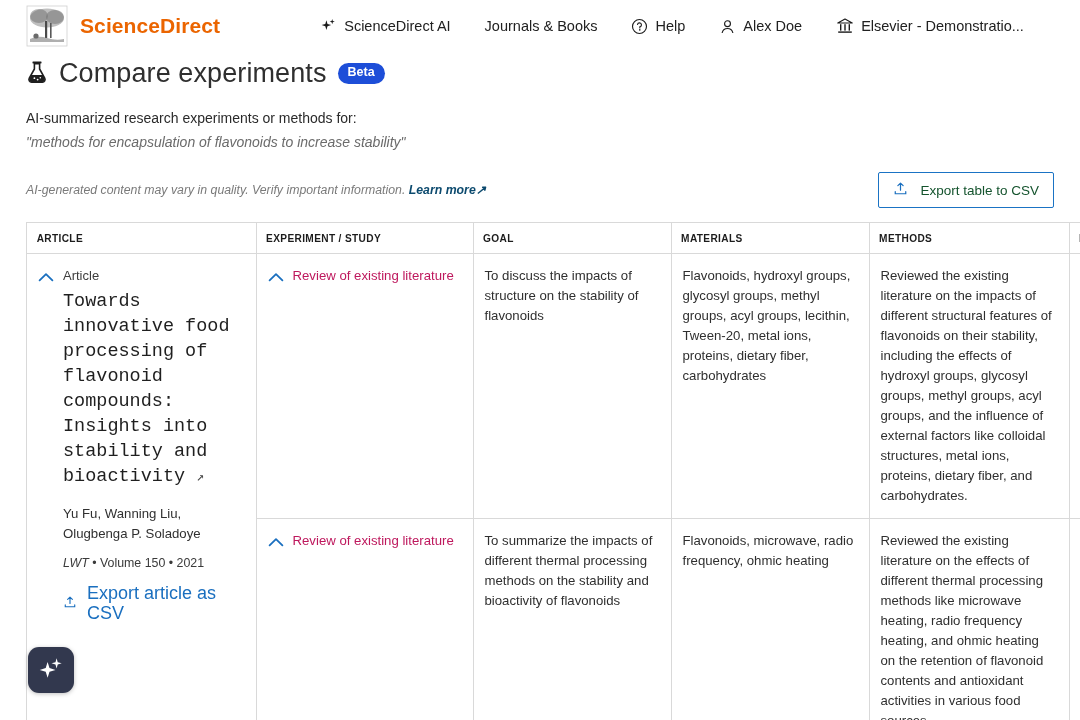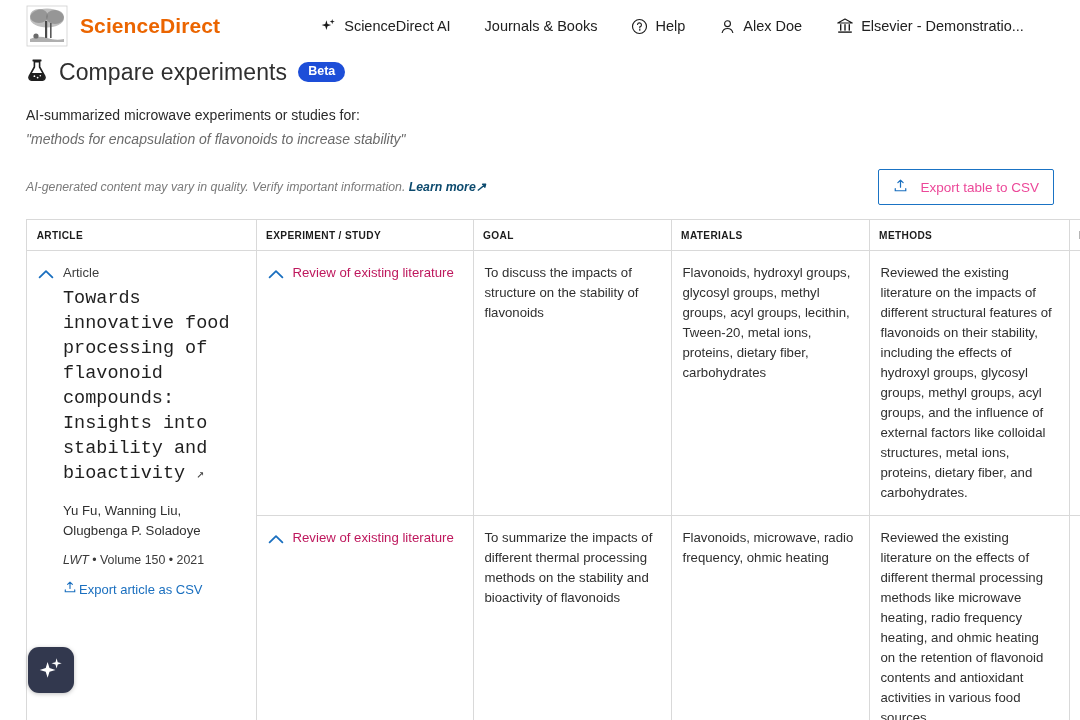--- a/index.html
+++ b/index.html
@@ -49,21 +49,21 @@
   .nav-item .ic { display: flex; align-items: center; }
 
   
   .page-head { padding: 6px 26px 0 26px; }
   .title-row {
     display: flex;
     align-items: center;
     gap: 11px;
   }
   .page-title {
-    font-size: 23px;
+    font-size: 27px;
     font-weight: 400;
     color: #2f2f2f;
     letter-spacing: .1px;
   }
   .beta-badge {
     background: #1d4ed8;
     color: #ffffff;
     font-size: 12.5px;
     font-weight: 700;
     border-radius: 11px;
@@ -99,21 +99,21 @@
     font-style: italic;
     font-weight: 700;
     color: #0c4a6e;
     cursor: pointer;
   }
   .export-btn {
     display: inline-flex;
     align-items: center;
     gap: 12px;
     border: 1px solid #1a73c4;
-    color: #ec4899;
+    color: #14532d;
     background: #ffffff;
     font-size: 13.5px;
     padding: 8px 14px;
     border-radius: 2px;
     cursor: pointer;
     white-space: nowrap;
   }
 
   
   .table-wrap {
@@ -186,23 +186,23 @@
   .art-source {
     font-size: 12.4px;
     color: #3a3a3a;
     margin-top: 9px;
   }
   .art-source em { font-style: italic; }
   .art-export {
     margin-top: 10px;
     display: inline-flex;
     align-items: center;
-    gap: 2px;
+    gap: 10px;
     color: #1a6fbf;
-    font-size: 13px;
+    font-size: 18px;
     cursor: pointer;
   }
   .exp-label { font-size: 13.2px; color: #be185d; line-height: 19px; }
 
   .row1 td { height: 229px; }
   .row2 td { height: 262px; }
 
   
   .ai-fab {
     position: absolute;
@@ -299,21 +299,21 @@
         <path d="M5.1 15.0 L16.9 15.0 L18.4 18.2 a2.6 2.6 0 0 1 -2.3 3.9 l-10.2 0 a2.6 2.6 0 0 1 -2.3 -3.9 Z" fill="#1f1f1f"></path>
         <circle cx="8.4" cy="18.2" r=".9" fill="#ffffff"></circle>
         <circle cx="11.6" cy="19.6" r=".9" fill="#ffffff"></circle>
         <circle cx="14.3" cy="17.7" r=".8" fill="#ffffff"></circle>
       </svg>
     </span>
     <span class="page-title">Compare experiments</span>
     <span class="beta-badge">Beta</span>
   </div>
 
-  <div class="sub-label">AI-summarized microwave experiments or studies for:</div>
+  <div class="sub-label">AI-summarized research experiments or methods for:</div>
   <div class="query-line">"methods for encapsulation of flavonoids to increase stability"</div>
 
   <div class="disclaimer-row">
     <div class="disclaimer">
       <span>AI-generated content may vary in quality. Verify important information.</span>
       <span class="learn-more">
         <span>Learn more</span><span>↗</span>
       </span>
     </div>
 

